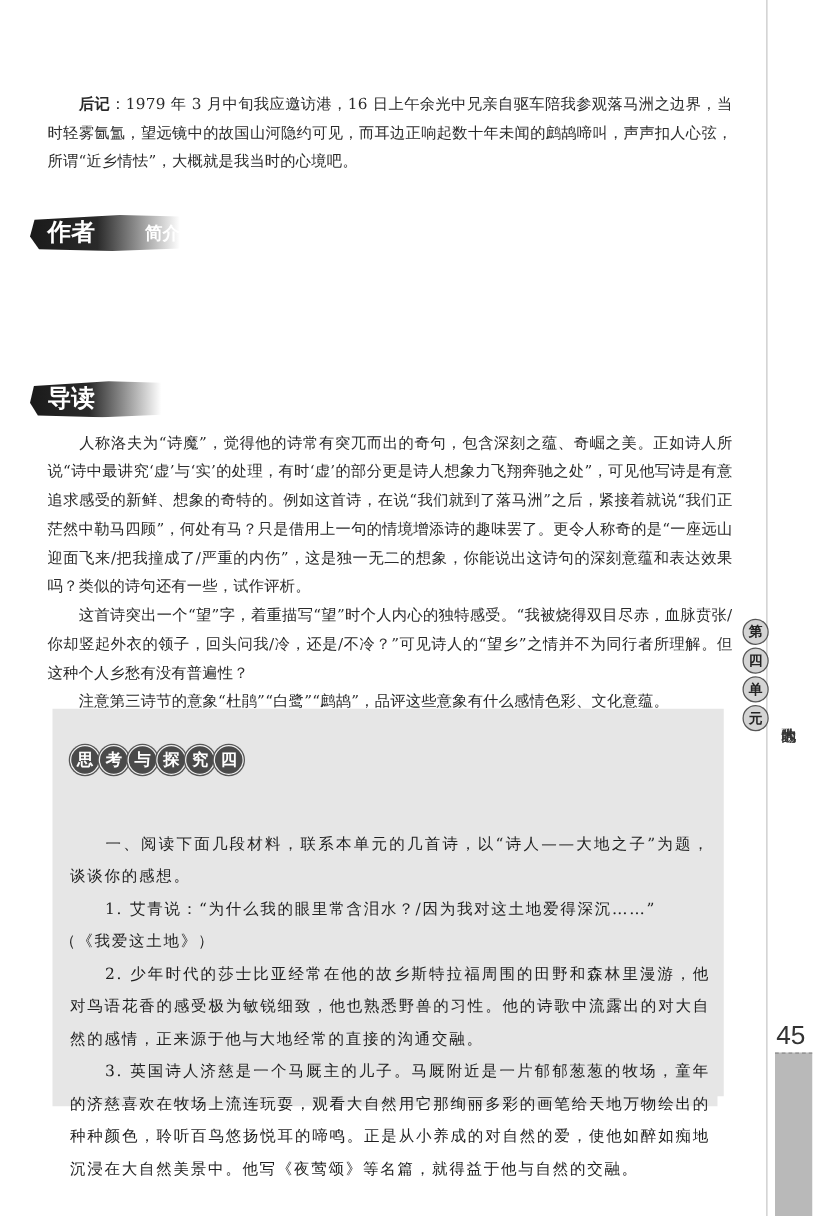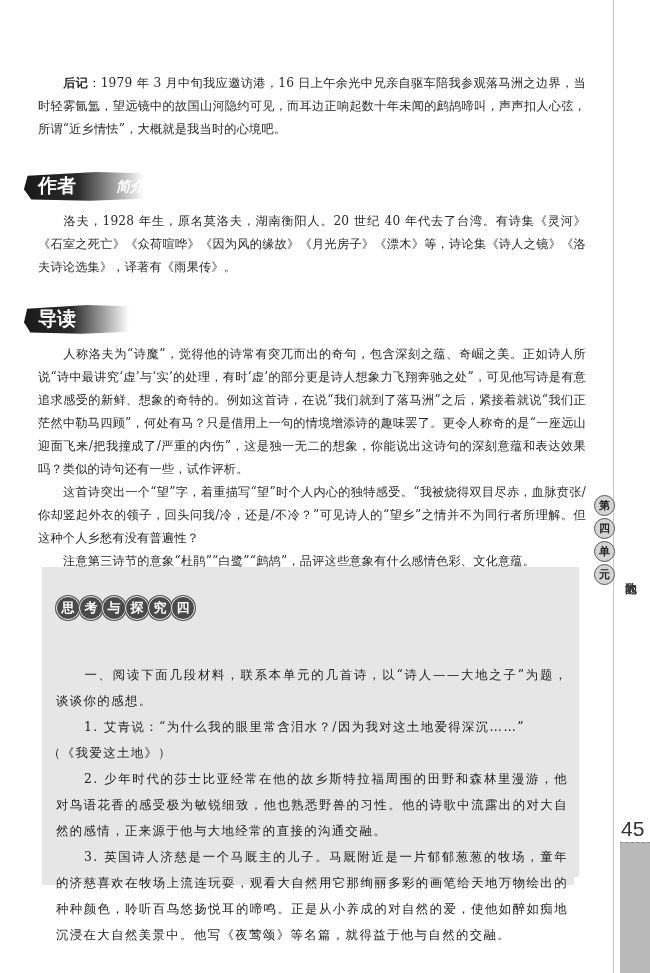--- a/index.html
+++ b/index.html
@@ -29,21 +29,21 @@
   .bold-label { font-weight: bold; }
 
   
   .brush-heading {
     position: absolute; left: 24px; height: 32px; width: 120px;
     background: linear-gradient(90deg, #1a1a1a 0%, #2a2a2a 45%, rgba(60,60,60,0.6) 70%, rgba(255,255,255,0) 100%);
     clip-path: polygon(3% 18%, 60% 6%, 100% 10%, 100% 90%, 55% 96%, 6% 92%, 0% 60%);
     color: #fff; font-weight: bold; display: flex; align-items: center; padding-left: 14px; box-sizing: border-box; justify-content: space-between;
   }
   .brush-heading .big { font-size: 19px; }
-  .brush-heading .small { font-size: 14px; margin-left: 1px; margin-top: 2px; font-style: italic; }
+  .brush-heading .small { font-size: 14px; margin-left: 1px; margin-top: 2px; }
 
   
   .exercise-box { position: absolute; left: 42px; top: 567px; width: 537px; height: 318px; background: #e6e6e6; }
   .exercise-box-notch { position: absolute; left: 574px; top: 877px; width: 14px; height: 14px; background: #fff; }
   .exercise-title { position: absolute; left: 56px; top: 596px; display: flex; }
   .ex-badge {
     width: 22px; height: 22px; border-radius: 50%; background: #4a4a4a; color: #fff;
     border: 1.5px solid #f0f0f0; box-shadow: 0 0 0 1px #555;
     font-family: "DejaVu Sans", sans-serif; font-size: 13px; font-weight: bold;
     display: flex; align-items: center; justify-content: center; margin-right: -1px;
@@ -56,23 +56,20 @@
 
 <div class="page">
 
   <div class="para" style="top:72px;">
     <span class="indent"></span><span class="bold-label">后记</span><span>：1979 年 3 月中旬我应邀访港，16 日上午余光中兄亲自驱车陪我参观落马洲之边界，当时轻雾氤氲，望远镜中的故国山河隐约可见，而耳边正响起数十年未闻的鹧鸪啼叫，声声扣人心弦，所谓“近乡情怯”，大概就是我当时的心境吧。</span>
   </div>
 
   <div class="brush-heading" style="top:170px;">
     <span class="big">作者</span>
       <span class="small">简介</span>
-  </div>
-  <div class="para" style="top:210px;">
-    <span class="indent"></span><span>洛夫，1928 年生，原名莫洛夫，湖南衡阳人。20 世纪 40 年代去了台湾。有诗集《灵河》《石室之死亡》《众荷喧哗》《因为风的缘故》《月光房子》《漂木》等，诗论集《诗人之镜》《洛夫诗论选集》，译著有《雨果传》。</span>
   </div>
 
   <div class="brush-heading" style="top:303px; width:105px;">
     <span class="big">导读</span>
   </div>
   <div class="para" style="top:343px;">
     <div><span class="indent"></span><span>人称洛夫为“诗魔”，觉得他的诗常有突兀而出的奇句，包含深刻之蕴、奇崛之美。正如诗人所说“诗中最讲究‘虚’与‘实’的处理，有时‘虚’的部分更是诗人想象力飞翔奔驰之处”，可见他写诗是有意追求感受的新鲜、想象的奇特的。例如这首诗，在说“我们就到了落马洲”之后，紧接着就说“我们正茫然中勒马四顾”，何处有马？只是借用上一句的情境增添诗的趣味罢了。更令人称奇的是“一座远山迎面飞来/把我撞成了/严重的内伤”，这是独一无二的想象，你能说出这诗句的深刻意蕴和表达效果吗？类似的诗句还有一些，试作评析。</span></div>
     <div><span class="indent"></span><span>这首诗突出一个“望”字，着重描写“望”时个人内心的独特感受。“我被烧得双目尽赤，血脉贲张/你却竖起外衣的领子，回头问我/冷，还是/不冷？”可见诗人的“望乡”之情并不为同行者所理解。但这种个人乡愁有没有普遍性？</span></div>
     <div><span class="indent"></span><span>注意第三诗节的意象“杜鹃”“白鹭”“鹧鸪”，品评这些意象有什么感情色彩、文化意蕴。</span></div>
   </div>

